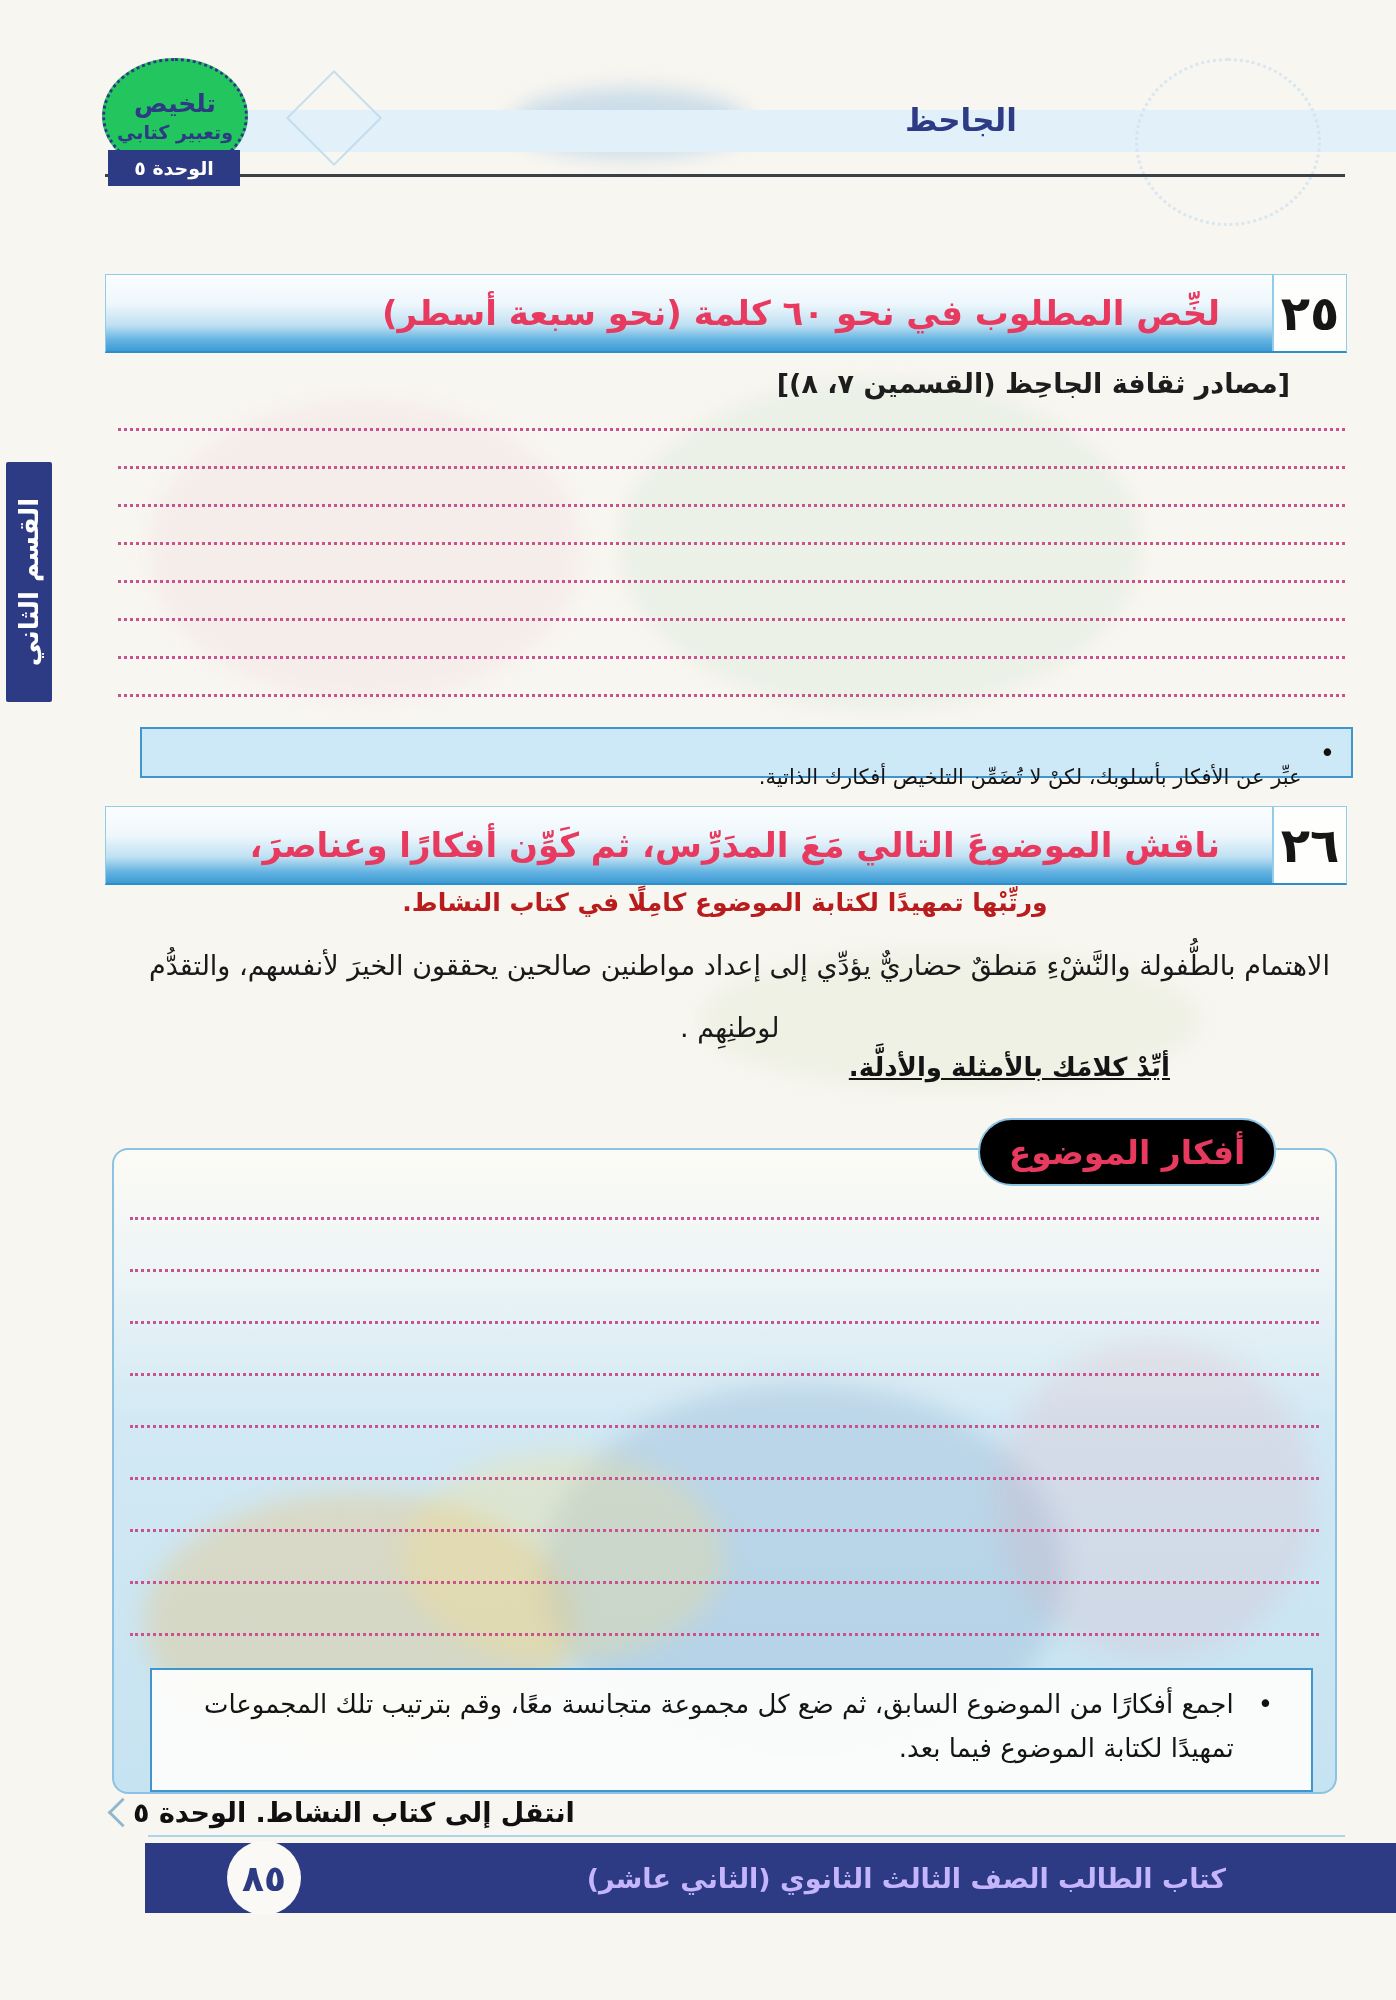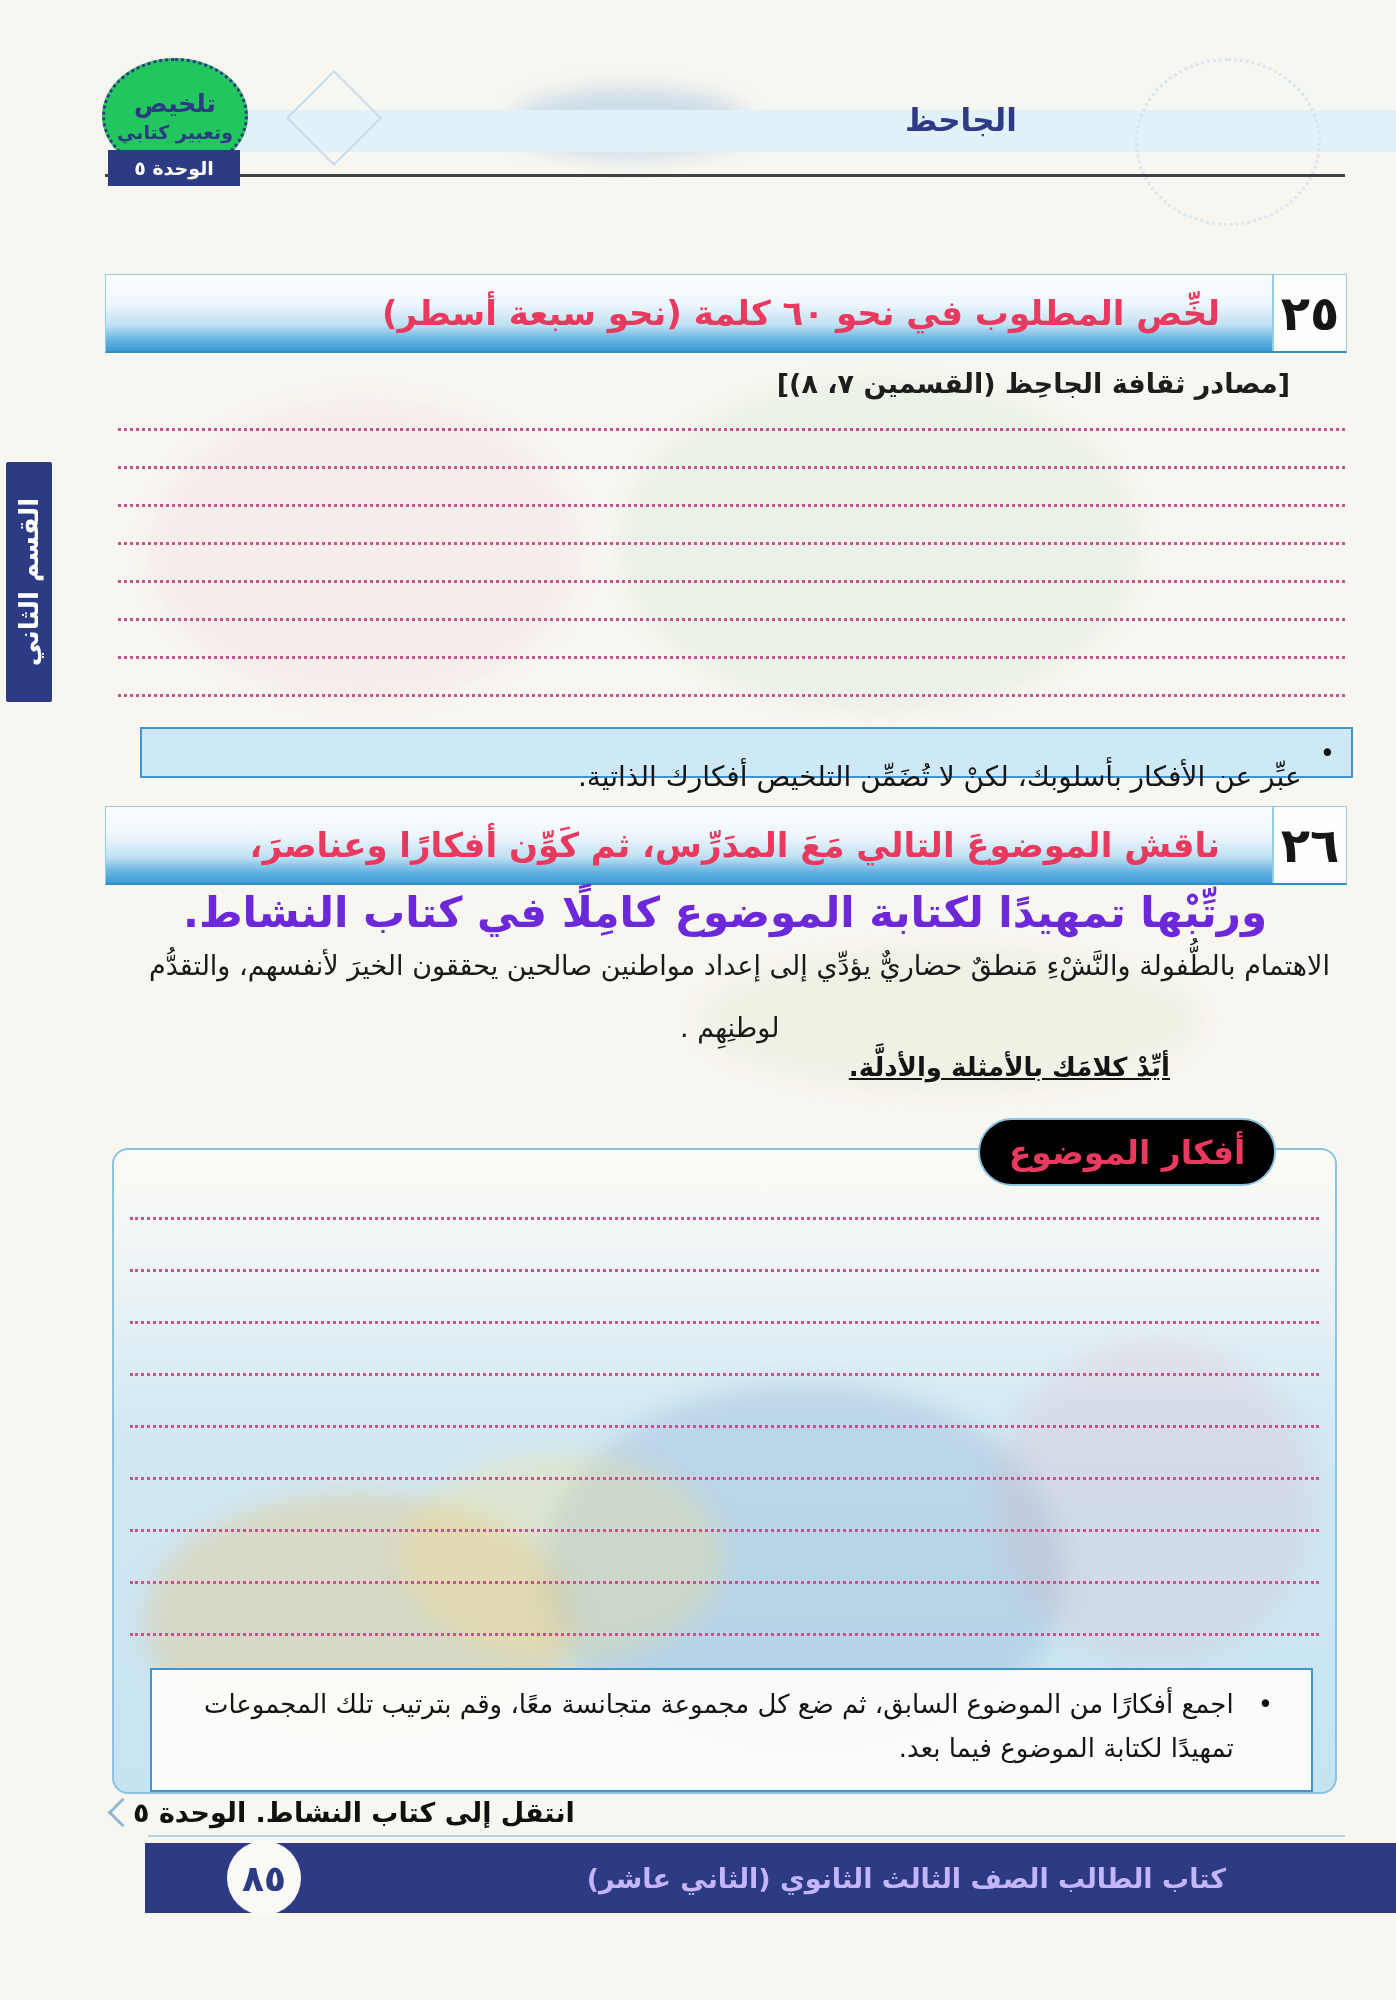--- a/index.html
+++ b/index.html
@@ -37,37 +37,37 @@
 
   
   .ex-bar{left:105px;width:1240px;height:76px;direction:rtl;display:flex;z-index:2;
     border:1px solid #93cce9;border-bottom:2px solid #2f8ec6;
     background:linear-gradient(180deg,#fbfdfe 0%,#eef7fc 38%,#bfe0f2 66%,#66b4e2 85%,#3c9cd6 100%);}
   .bar25{top:274px;}
   .bar26{top:806px;}
   .ex-num{width:72px;background:#fefefc;border-left:2px solid #93cce9;display:flex;align-items:center;
     justify-content:center;font-size:48px;font-weight:bold;color:#161616;}
   .ex-title{flex:1;display:flex;align-items:center;padding-right:52px;color:#e8395f;font-weight:bold;font-size:34px;}
-  .ex26-line2{left:105px;top:888px;width:1240px;direction:rtl;text-align:center;color:#6d28d9;
-    font-weight:bold;font-size:42px;z-index:2;}
+  .ex26-line2{left:105px;top:888px;width:1240px;direction:rtl;text-align:center;color:#b91c1c;
+    font-weight:bold;font-size:25px;z-index:2;}
 
   .source{right:106px;top:368px;direction:rtl;font-size:27px;font-weight:bold;color:#1d1d1d;z-index:2;}
 
   
   .lines{z-index:1;}
   .lines-25{left:118px;top:428px;width:1227px;height:280px;}
   .dot-line{position:absolute;left:0;right:0;height:0;border-top:3px dotted #c9538f;}
 
   
   .note{direction:rtl;display:flex;align-items:flex-start;border:2px solid #4096cc;z-index:3;}
   .note .bullet{font-size:26px;color:#111;line-height:44px;}
   .note p{margin:0;color:#141414;}
   .note1{left:140px;top:727px;width:1177px;height:47px;background:#cde9f7;align-items:center;
     padding:0 16px;gap:18px;}
-  .note1 p{font-size:28px;margin-top:48px;}
+  .note1 p{font-size:21px;margin-top:48px;}
 
   .topic-line1{left:134px;top:950px;width:1196px;direction:rtl;text-align:right;color:#191919;font-size:27px;}
   .topic-line2{left:680px;top:1012px;direction:rtl;color:#191919;font-size:27px;}
   .instruction{right:226px;top:1052px;direction:rtl;color:#141414;font-size:26px;font-weight:bold;white-space:nowrap;text-decoration:underline;}
 
   
   .ideas-box{left:112px;top:1148px;width:1221px;height:642px;border:2.5px solid #8cc3e2;border-radius:16px;
     overflow:hidden;z-index:1;
     background:linear-gradient(180deg,#fcfbf5 0%,#eef5f6 18%,#d2e9f4 42%,#c6e3f1 100%);}
   .ideas-box .blob{position:absolute;border-radius:50%;filter:blur(12px);}

